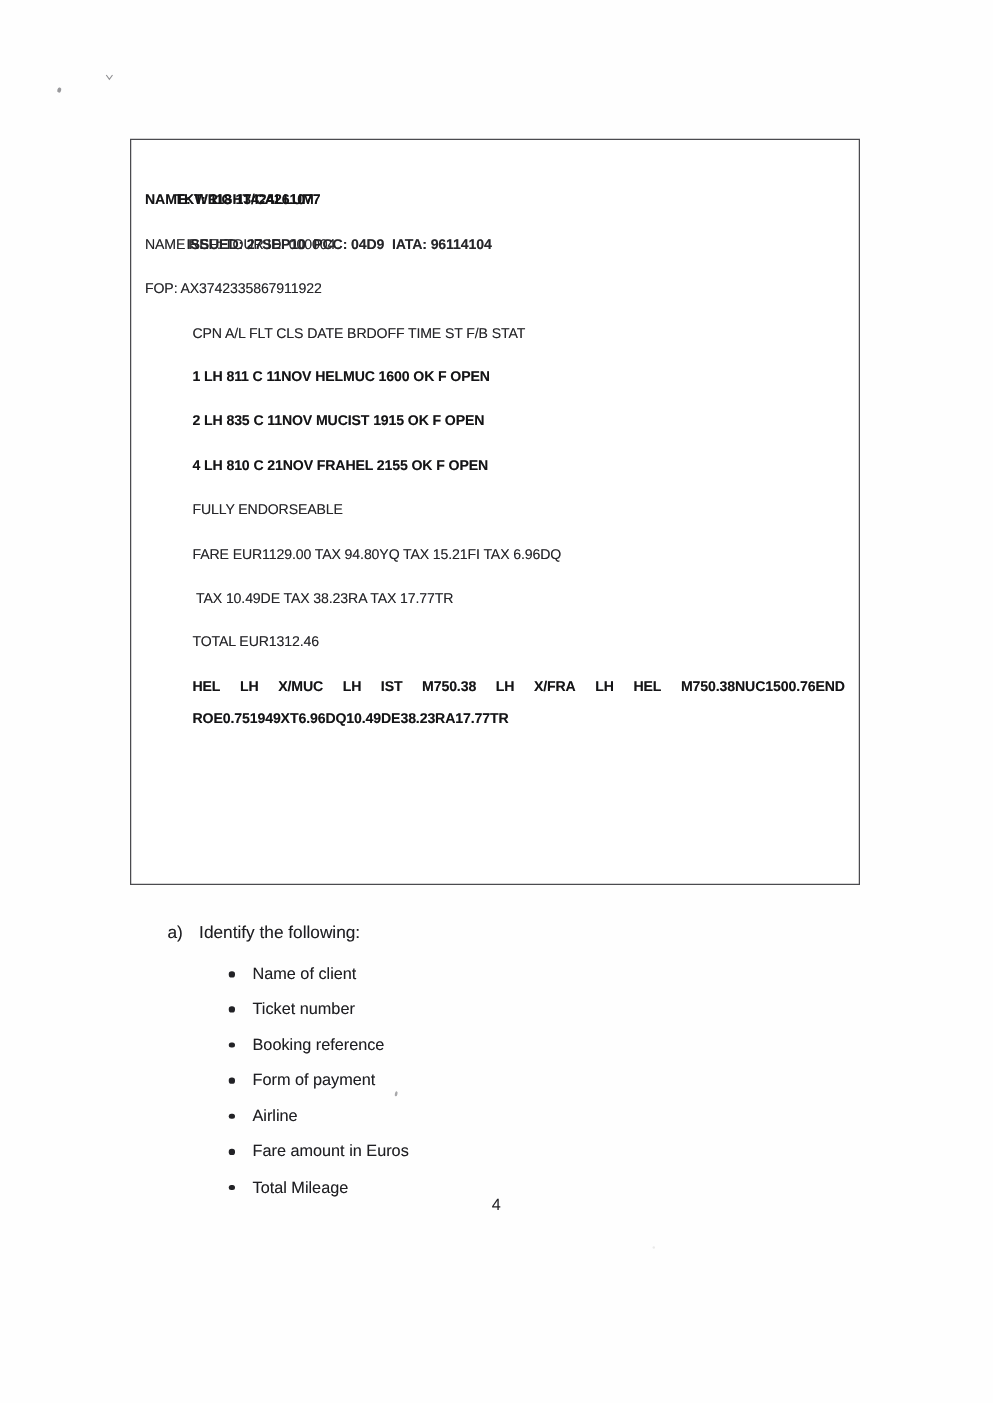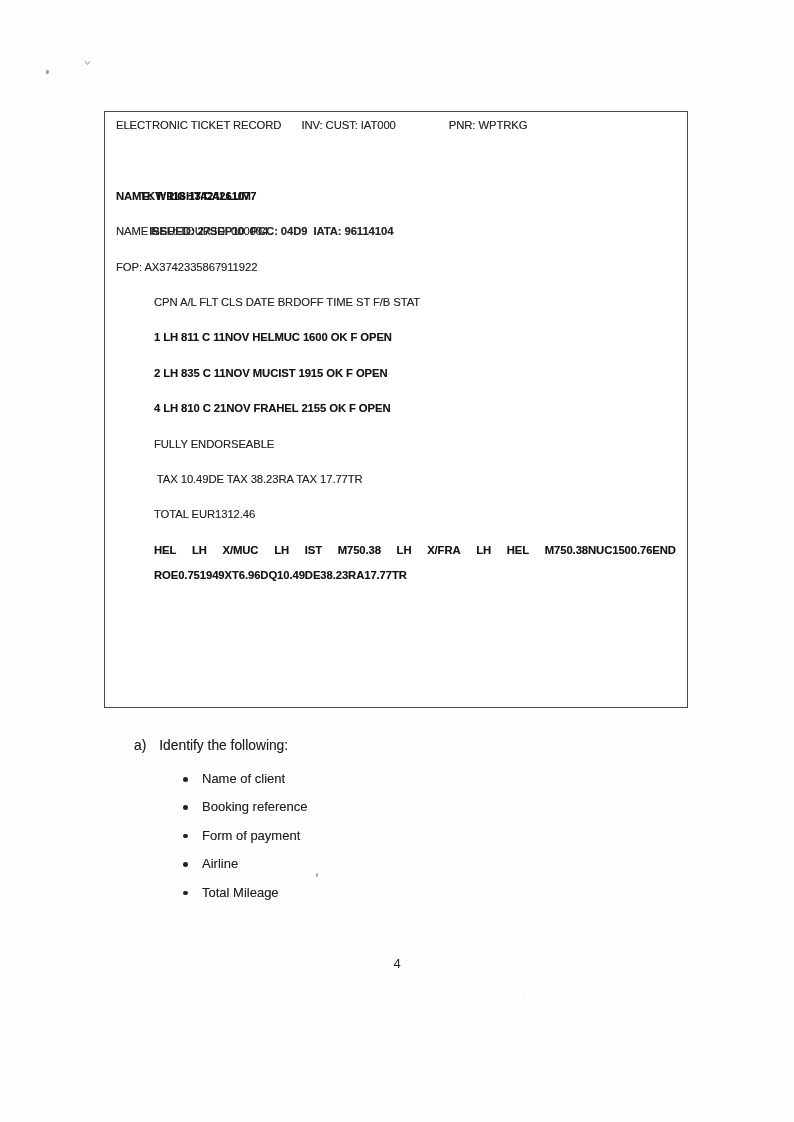--- a/index.html
+++ b/index.html
@@ -133,25 +133,20 @@
       </svg>
   </span>
   <span class="speck speck-dot" style="left:46px; top:70px; width:2.5px; height:3.5px; transform:rotate(18deg); background:rgba(70,70,75,0.55);"></span>
   <span class="speck speck-dot" style="left:570px; top:356px; width:2px; height:2px; background:rgba(0,0,0,0.15);"></span>
   <span class="speck speck-dot" style="left:316px; top:873px; width:1.8px; height:3.5px; transform:rotate(14deg); background:rgba(40,40,45,0.4);"></span>
   <span class="speck speck-dot" style="left:522px; top:997px; width:2px; height:1.5px; background:rgba(0,0,0,0.08);"></span>
 
   <div class="ticket-box">
     <div class="box-inner">
 
-      <div class="line hdr-line">
-        <span>ELECTRONIC TICKET RECORD</span>
-        <span class="gap1">INV: CUST: IAT000</span>
-        <span class="gap2">PNR: WPTRKG</span>
-      </div>
 
       <div class="line">
         <span class="bold">TKT: 118 13424261077</span>
         <span class="tkt-rest">ISSUED: 27SEP10  PCC: 04D9  IATA: 96114104</span>
       </div>
 
       <div class="line bold">NAME: WRIGHT/CALLUM</div>
 
       <div class="line">NAME REF: TOUR ID: 000004</div>
 
@@ -160,41 +155,44 @@
       <div class="line indent">CPN A/L FLT CLS DATE BRDOFF TIME ST F/B STAT</div>
 
       <div>
           <div class="line indent bold">1 LH 811 C 11NOV HELMUC 1600 OK F OPEN</div>
           <div class="line indent bold">2 LH 835 C 11NOV MUCIST 1915 OK F OPEN</div>
           <div class="line indent bold">4 LH 810 C 21NOV FRAHEL 2155 OK F OPEN</div>
         </div>
 
       <div class="line indent">FULLY ENDORSEABLE</div>
 
+      <div class="line indent">FARE EUR1129.00 TAX 94.80YQ TAX 15.21FI TAX 6.96DQ</div>
 
       <div class="line indent"> TAX 10.49DE TAX 38.23RA TAX 17.77TR</div>
 
       <div class="line indent">TOTAL EUR1312.46</div>
 
       <div class="line indent bold fc1"><span>HEL</span><span>LH</span><span>X/MUC</span><span>LH</span><span>IST</span><span>M750.38</span><span>LH</span><span>X/FRA</span><span>LH</span><span>HEL</span><span>M750.38NUC1500.76END</span></div>
 
       <div class="line indent bold fc2">ROE0.751949XT6.96DQ10.49DE38.23RA17.77TR</div>
 
     </div>
   </div>
 
   <div class="question">
     <div class="prompt">
       <span>a)</span>
       <span>Identify the following:</span>
     </div>
     <ul class="bullets">
         <li>Name of client</li>
+        <li>Ticket number</li>
         <li>Booking reference</li>
         <li>Form of payment</li>
         <li>Airline</li>
+        <li>Fare amount in Euros</li>
         <li>Total Mileage</li>
       </ul>
   </div>
 
   <div class="page-number">4</div>
 
 </div>
 
 </body></html>

